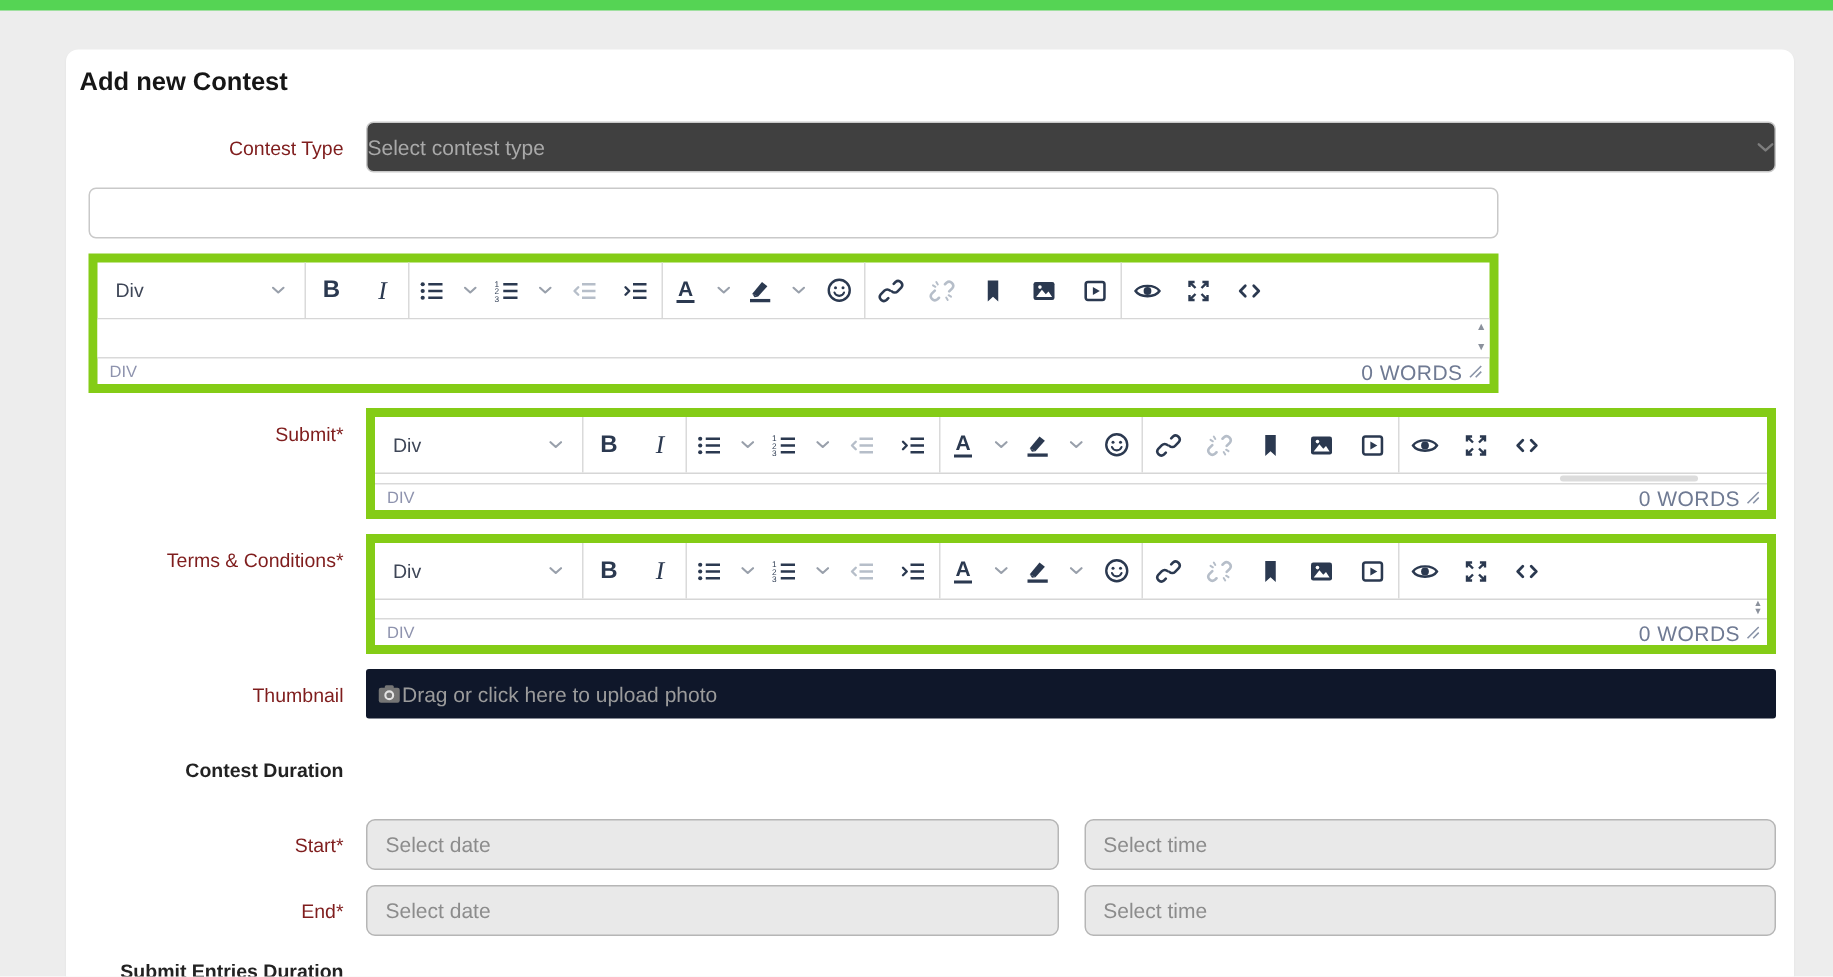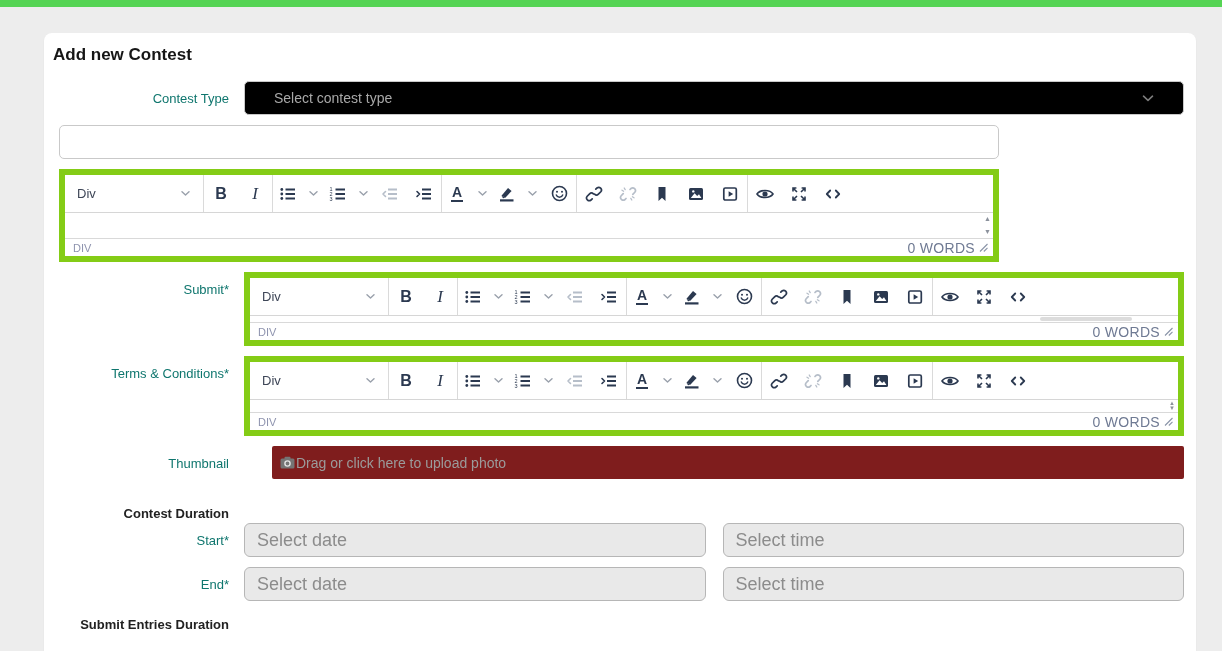--- a/index.html
+++ b/index.html
@@ -9,26 +9,26 @@
     background:#ededed; font-family:"Liberation Sans", sans-serif;
   }
   .topbar { height:7px; width:100%; background:#55d454; }
   .card {
     position:absolute; left:44px; top:33px; width:1152px; height:720px;
     background:#ffffff; border-radius:8px; box-shadow:0 1px 2px rgba(0,0,0,.05);
   }
   .title { font-size:17px; font-weight:700; color:#161616; margin:12px 0 0 9px; line-height:20px; }
   .form { margin-top:16px; }
   .row { display:flex; align-items:flex-start; margin-bottom:10px; }
-  .lbl { flex:0 0 185px; text-align:right; font-size:13px; color:#0f766e; padding-top:10px; line-height:15px; }
+  .lbl { flex:0 0 185px; text-align:right; font-size:13px; color:#7f1d1d; padding-top:10px; line-height:15px; }
   .field { margin-left:15px; width:940px; position:relative; }
 
   .selectbox {
-    height:34px; border:1px solid #c9c9c9; border-radius:5px; background:#000000;
-    display:flex; align-items:center; justify-content:space-between; padding:0 29px; cursor:pointer;
+    height:34px; border:1px solid #c9c9c9; border-radius:5px; background:#404040;
+    display:flex; align-items:center; justify-content:space-between; padding:0 0; cursor:pointer;
   }
   .ph { font-size:14px; color:#a9a9a9; }
   .textinput {
     width:100%; height:34px; border:1px solid #c9c9c9; border-radius:5px;
     padding:0 13px; font-size:14px; color:#333; outline:none; background:#fff;
   }
 
   
   .editor { border:6px solid #84cc16; background:#fff; }
   .tbar { display:flex; align-items:stretch; height:38px; border-bottom:1px solid #d6d6d6; }
@@ -63,31 +63,31 @@
   .vmini { display:none; position:absolute; right:3px; top:1px; flex-direction:column; align-items:center; }
   .c-mid .vmini { display:flex; }
   .vmini .arr { font-size:6px; line-height:5px; }
 
   .status { height:18px; border-top:1px solid #d9d9d9; display:flex; align-items:center; justify-content:space-between; padding:0 5px 0 8px; }
   .mode { font-size:11px; color:#8e93ae; }
   .statright { display:flex; align-items:center; gap:4px; }
   .words { font-size:14px; color:#6f7a93; letter-spacing:.3px; }
 
   
-  .upload { height:33px; background:#7f1d1d; border-radius:2px; display:flex; align-items:center; padding-left:8px; cursor:pointer;margin-left:28px; }
+  .upload { height:33px; background:#0f172a; border-radius:2px; display:flex; align-items:center; padding-left:8px; cursor:pointer; }
   .upload-text { font-size:14px; color:#9b9b9b; margin-left:1px; }
 
   
   .heading { font-size:13px; font-weight:700; color:#222; text-align:right; width:185px; line-height:15px; }
-  .h1gap { margin:27px 0 2px; }
+  .h1gap { margin:27px 0 25px; }
   .h2gap { margin:16px 0 0; }
   .duo { display:flex; gap:17px; }
   .grayinput {
     flex:1; height:34px; background:#e9e9e9; border:1px solid #b6b6b6; border-radius:6px;
-    padding:0 12px; font-size:18px; color:#0f172a; outline:none;
+    padding:0 12px; font-size:14px; color:#0f172a; outline:none;
   }
   .grayinput::placeholder { color:#8c8c8c; opacity:1; }
 </style>
 </head>
 <body>
 
 <div class="topbar" style="background: rgb(85, 212, 84);"></div>
 
 <div class="card">
   <div class="title">Add new Contest</div>

